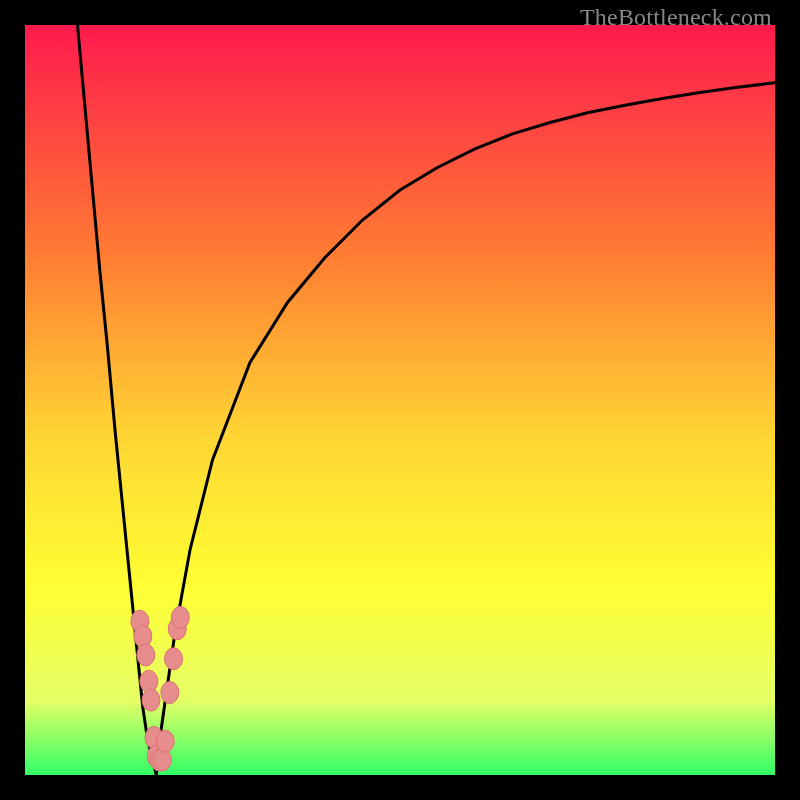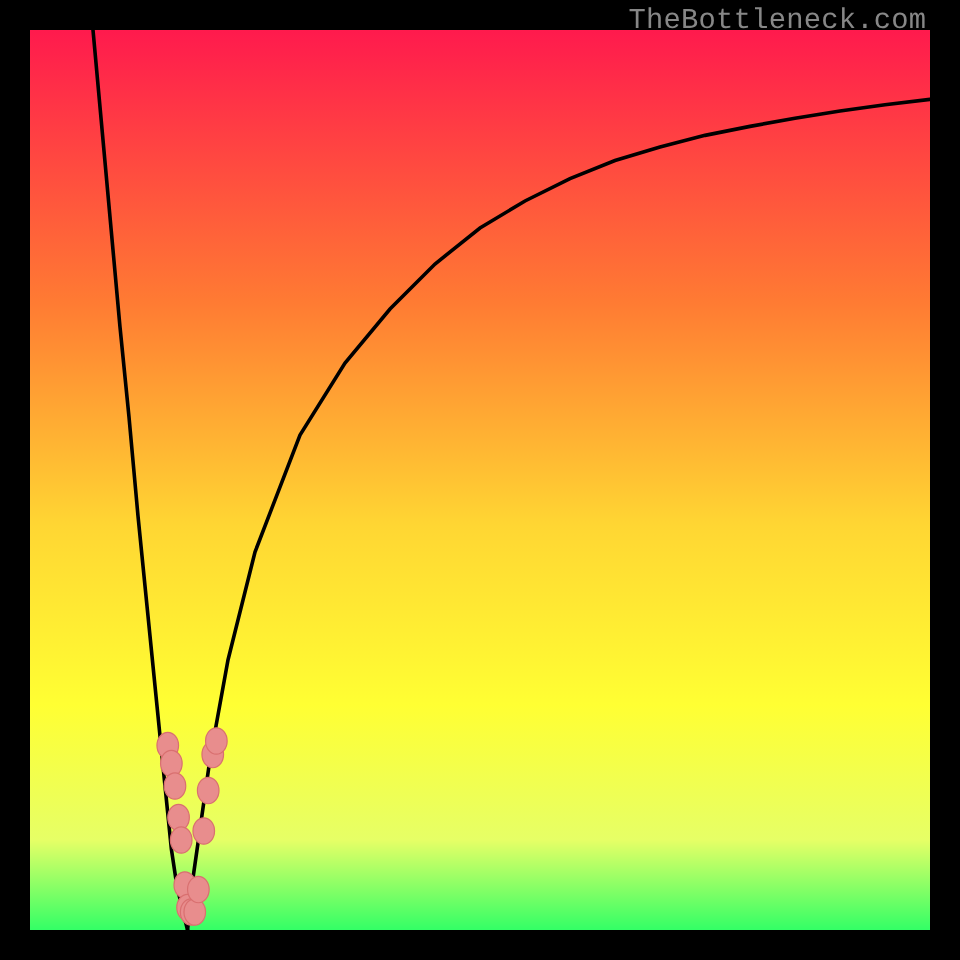--- a/index.html
+++ b/index.html
@@ -22,21 +22,21 @@
     position: absolute;
     left: 0;
     top: 0;
     width: 750px;
     height: 750px;
   }
   .watermark {
     position: absolute;
     top: 4px;
     right: 28px;
-    font-family: Liberation Mono, monospace;
+    font-family: Liberation Serif, serif;
     font-size: 24px;
     color: #878787;
     font-weight: 500;
     letter-spacing: 0.2px;
   }
 </style>
 </head>
 <body>
 
 <div class="frame">

